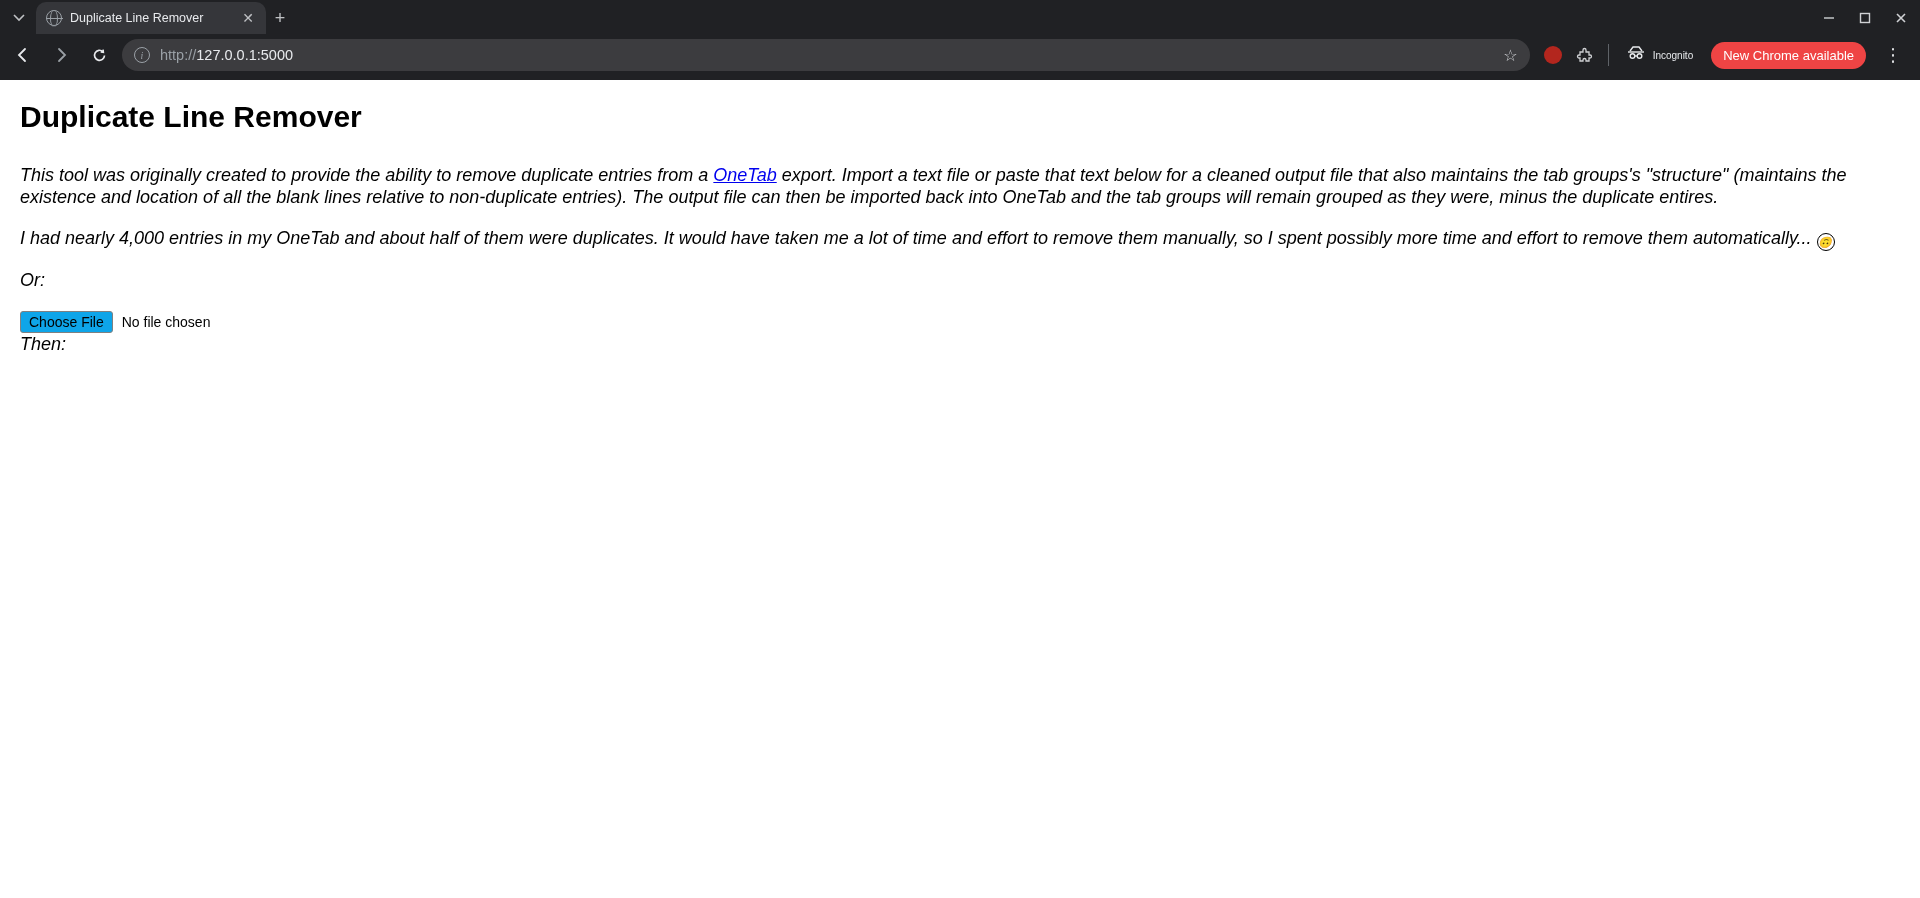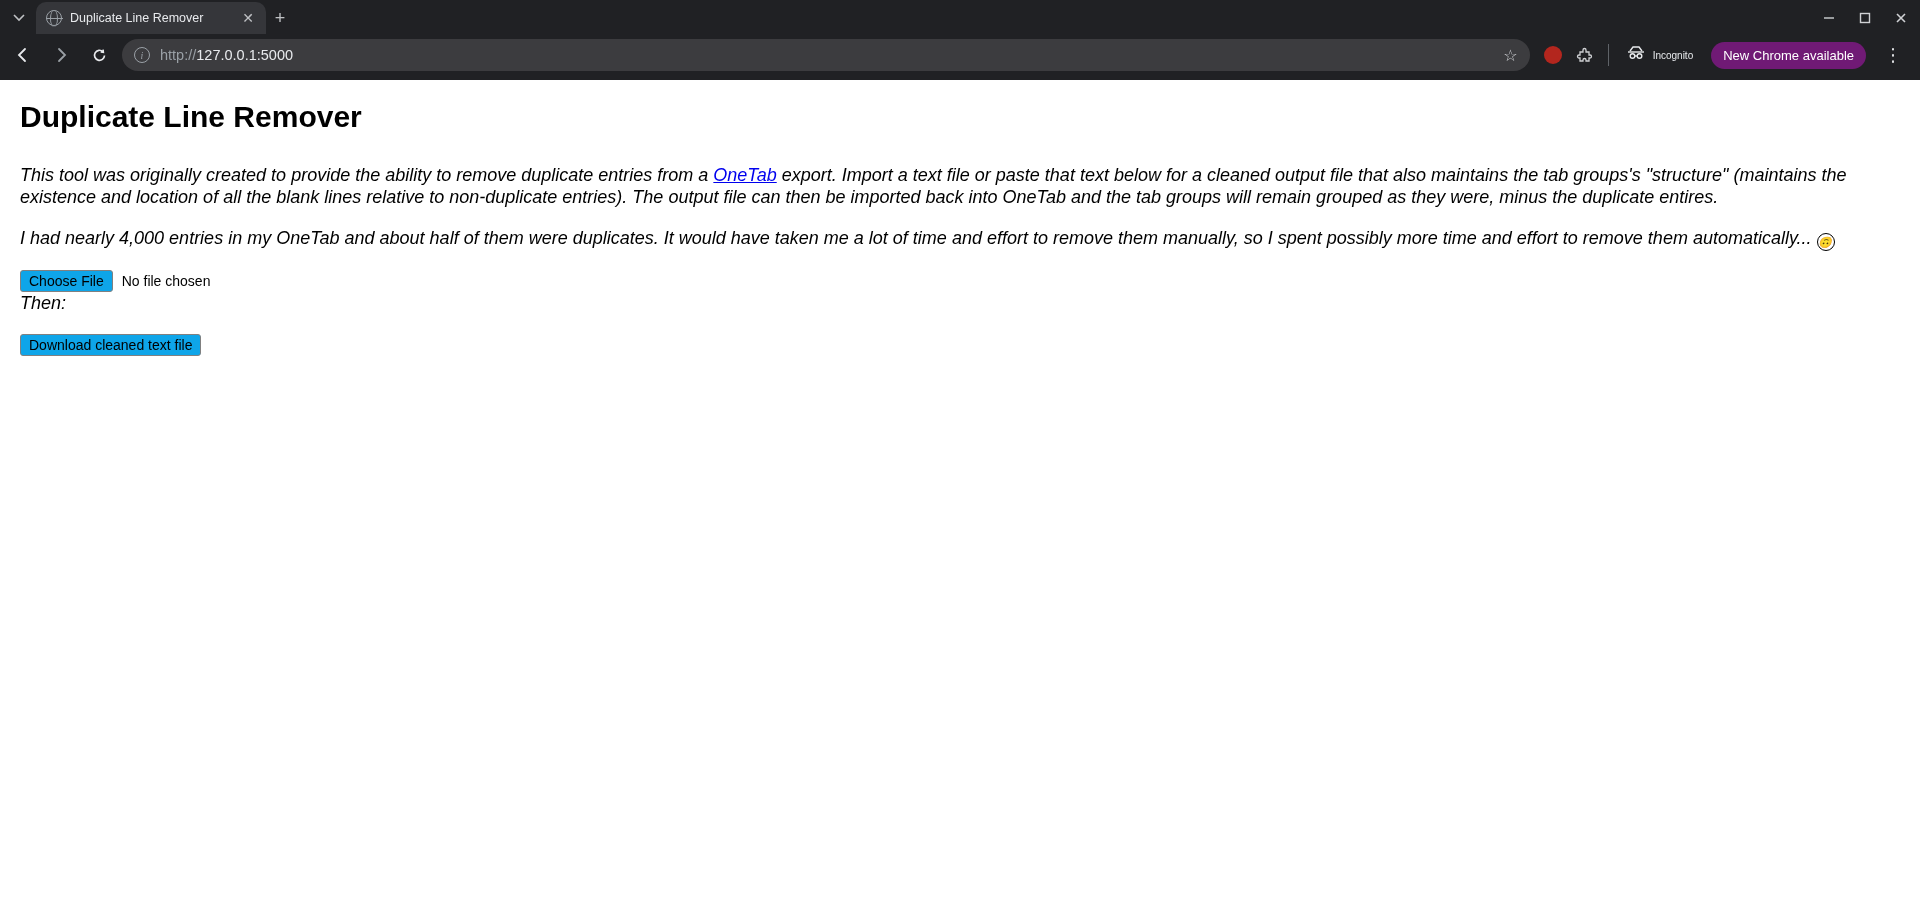--- a/index.html
+++ b/index.html
@@ -62,21 +62,21 @@
     display: inline-block;
   }
   .ext-icon { width: 18px; height: 18px; color: #cfd1d4; }
   .toolbar-sep { width: 1px; height: 22px; background: #5f6368; }
   .incognito-chip {
     display: flex; align-items: center; gap: 8px; color: #e8eaed;
     font-size: 10px; padding: 0 4px;
   }
   .incog-icon { font-size: 16px; }
   .update-pill {
-    background: #701a75; color: #fff; font-size: 13px;
+    background: #ef4444; color: #fff; font-size: 13px;
     padding: 6px 12px; border-radius: 16px; white-space: nowrap;
   }
   .kebab { font-size: 18px; color: #e8eaed; padding: 0 4px; }
 
   
   .page { padding: 18px 20px; font-size: 18px; line-height: 1.25; }
   .page h1 { font-size: 30px; font-weight: 700; margin: 0 0 28px 0; }
   .page p { margin: 0 0 18px 0; font-style: italic; }
   .page a { color: #0000ee; text-decoration: underline; }
   textarea.paste-area {
@@ -193,24 +193,22 @@
     <span>This tool was originally created to provide the ability to remove duplicate entries from a </span><a href="#">OneTab</a><span> export. Import a text file or paste that text below for a cleaned output file that also maintains the tab groups's "structure" (maintains the existence and location of all the blank lines relative to non-duplicate entries). The output file can then be imported back into OneTab and the tab groups will remain grouped as they were, minus the duplicate entires.</span>
   </p>
 
 
   <p>
     <span>I had nearly 4,000 entries in my OneTab and about half of them were duplicates. It would have taken me a lot of time and effort to remove them manually, so I spent possibly more time and effort to remove them automatically... </span><span class="emoji-circ plain">🙃</span>
   </p>
 
 
 
+  <p class="label-p">Or:</p>
 
   <div class="file-row">
     <button class="choose-file-btn">Choose File</button>
     <span class="no-file">No file chosen</span>
   </div>
 
   <p class="label-p">Then:</p>
 
-  <div>
-    <button class="download-btn">Download cleaned text file</button>
-  </div>
 </div>
 
 </body></html>

